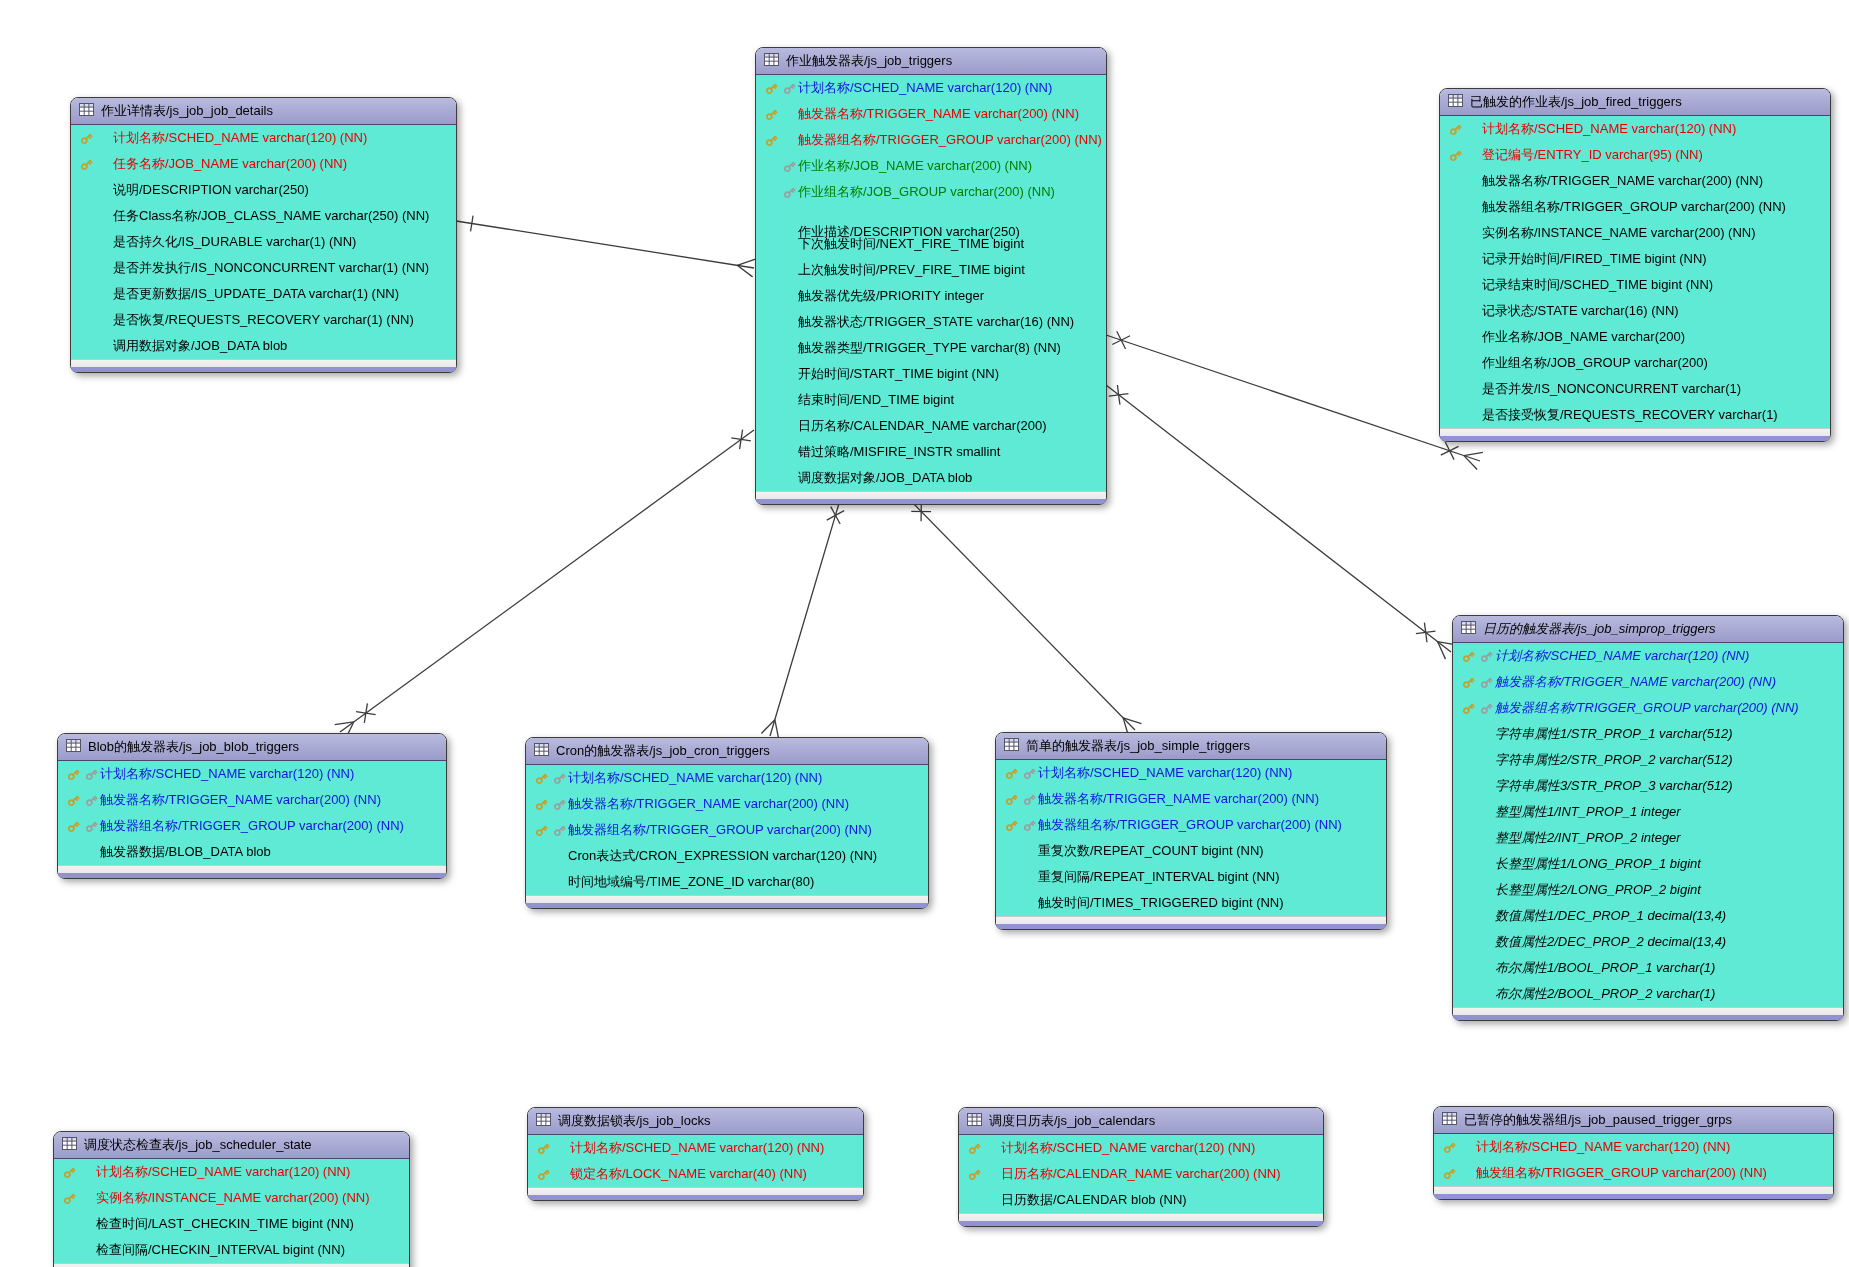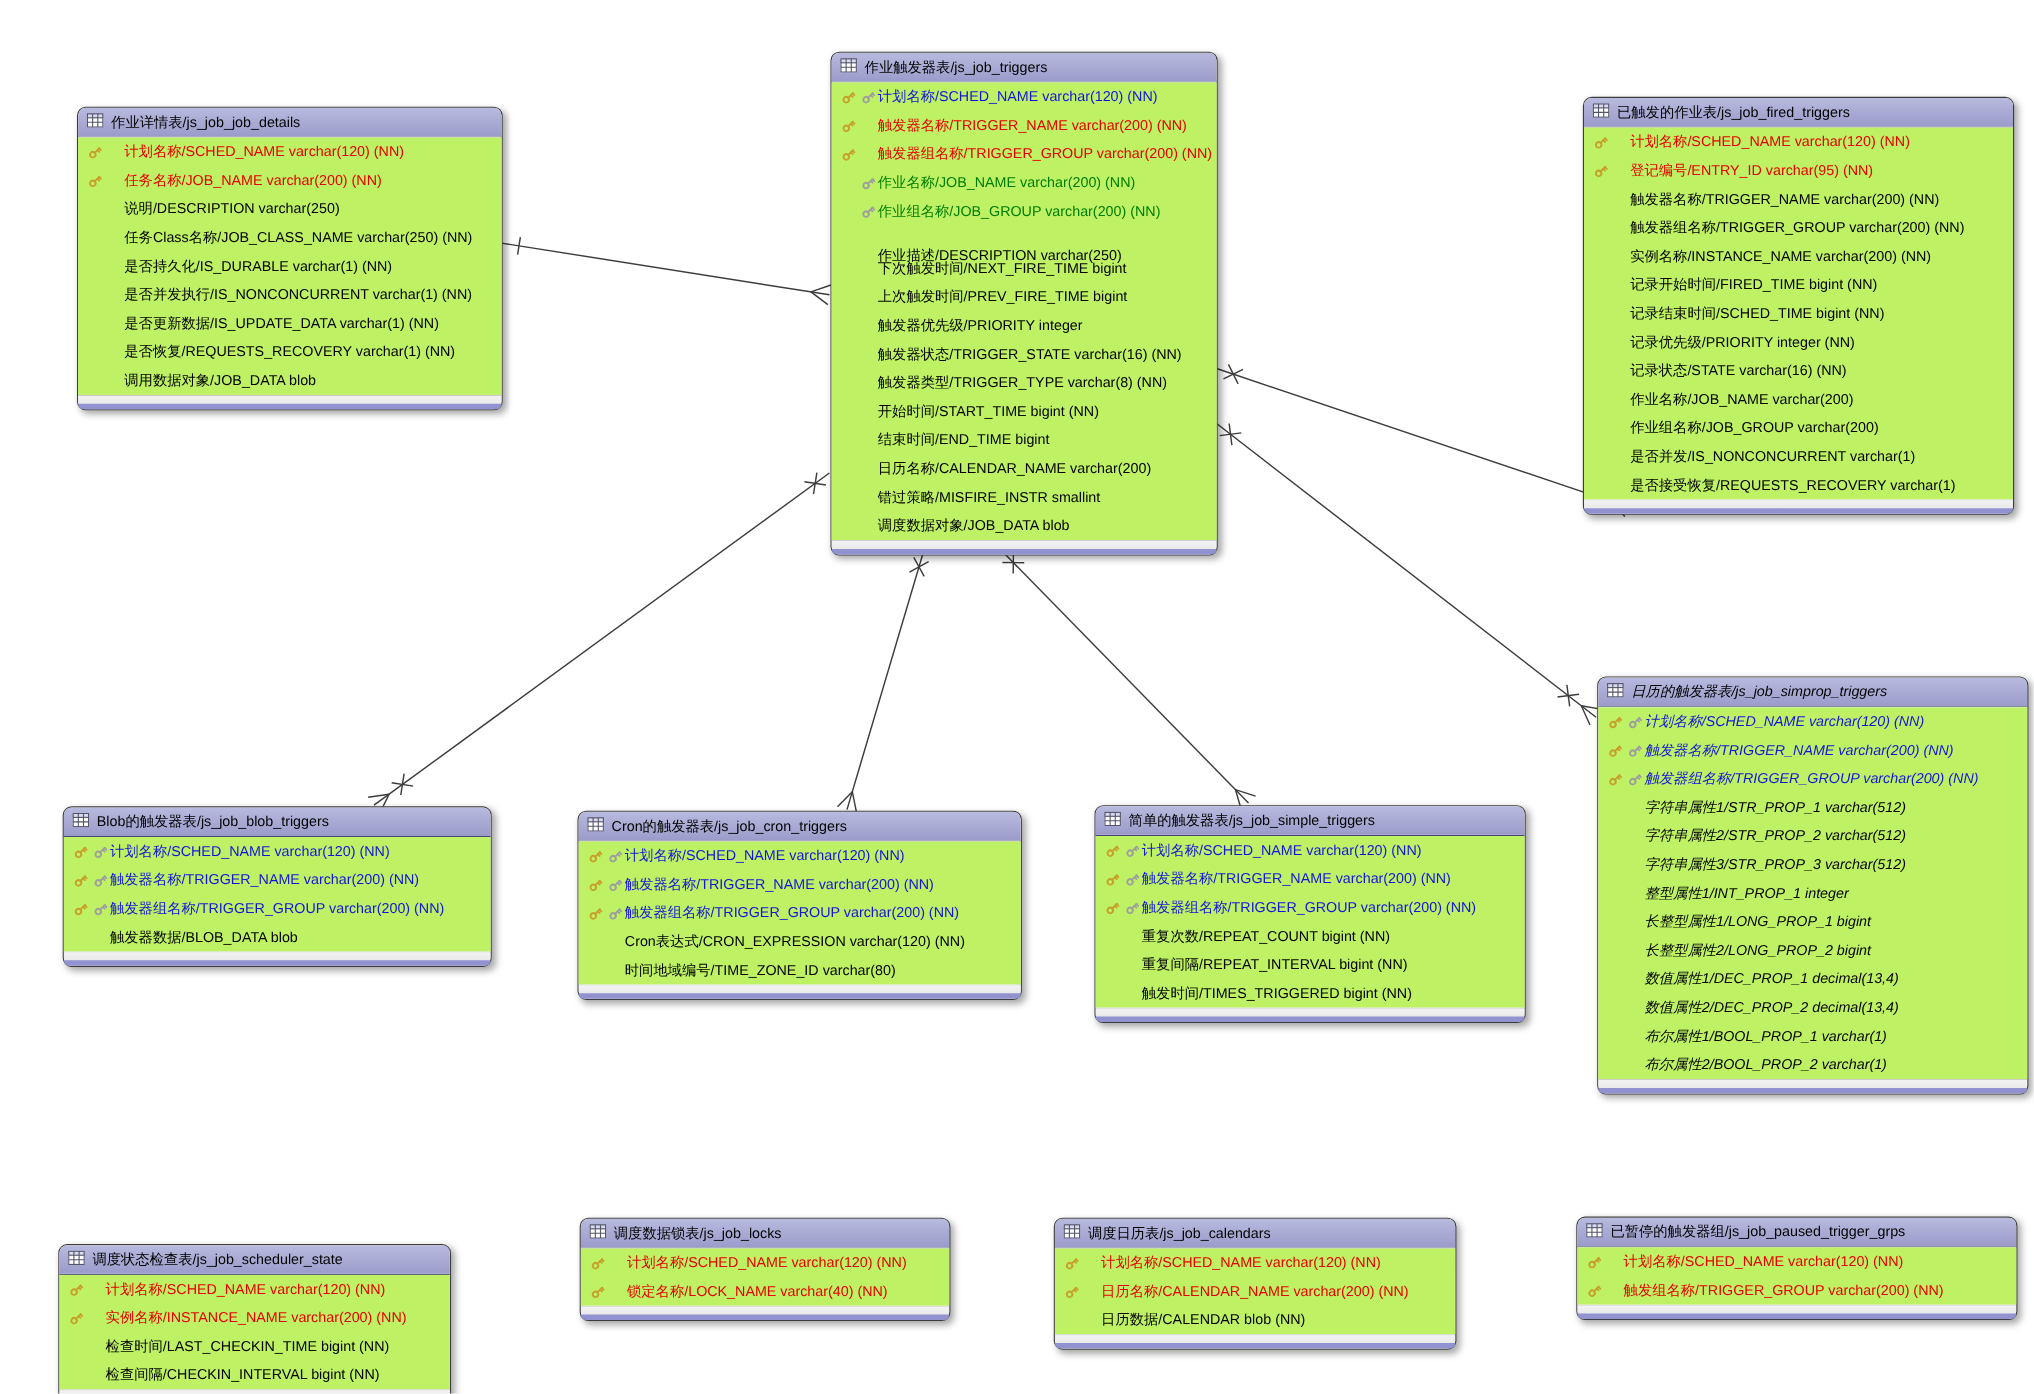--- a/index.html
+++ b/index.html
@@ -5,21 +5,21 @@
   html,body{margin:0;padding:0;background:#ffffff;}
   body{font-family:"Liberation Sans","DejaVu Sans",sans-serif;}
   #canvas{position:relative;width:1849px;height:1267px;background:#ffffff;overflow:hidden;}
   #connector-svg{position:absolute;left:0;top:0;z-index:0;}
   .table{position:absolute;z-index:1;border:1.4px solid #3c3c3c;border-radius:8px;background:#ffffff;
          box-shadow:3px 3px 7px rgba(0,0,0,0.35);font-size:13px;}
   .table-header{height:26px;display:flex;align-items:center;gap:7px;padding:0 8px;
          background:linear-gradient(#b9badf,#9a9bc9);border-bottom:1px solid #46466e;
          border-radius:7px 7px 0 0;}
   .table-title{color:#000;font-weight:500;white-space:nowrap;}
-  .table-body{background:#bef264;}
+  .table-body{background:#5eead4;}
   .field-row{height:26px;display:flex;align-items:center;padding-left:6px;}
   .kslot{flex:0 0 18px;width:18px;display:flex;justify-content:center;align-items:center;}
   .ftext{white-space:nowrap;padding-right:10px;}
   .table-footer{height:12px;background:linear-gradient(#f2f2f2,#e3e3e3);border-top:1px solid #c9c9c9;
          border-radius:0 0 7px 7px;position:relative;}
   .table-footer::after{content:"";position:absolute;left:0;right:0;bottom:0;height:5px;
          background:#9192cf;border-radius:0 0 6px 6px;}
 </style>
 </head>
 <body>
@@ -363,25 +363,20 @@
             <span class="ftext" style="color: rgb(0, 0, 0);">记录开始时间/FIRED_TIME bigint (NN)</span>
           </div>
           <div class="field-row">
             <span class="kslot"></span>
             <span class="kslot"></span>
             <span class="ftext" style="color: rgb(0, 0, 0);">记录结束时间/SCHED_TIME bigint (NN)</span>
           </div>
           <div class="field-row">
             <span class="kslot"></span>
             <span class="kslot"></span>
-            <span class="ftext" style="color: rgb(0, 0, 0);">记录优先级/PRIORITY integer (NN)</span>
-          </div>
-          <div class="field-row">
-            <span class="kslot"></span>
-            <span class="kslot"></span>
             <span class="ftext" style="color: rgb(0, 0, 0);">记录状态/STATE varchar(16) (NN)</span>
           </div>
           <div class="field-row">
             <span class="kslot"></span>
             <span class="kslot"></span>
             <span class="ftext" style="color: rgb(0, 0, 0);">作业名称/JOB_NAME varchar(200)</span>
           </div>
           <div class="field-row">
             <span class="kslot"></span>
             <span class="kslot"></span>
@@ -779,20 +774,25 @@
             <span class="ftext" style="color: rgb(0, 0, 0);">字符串属性3/STR_PROP_3 varchar(512)</span>
           </div>
           <div class="field-row">
             <span class="kslot"></span>
             <span class="kslot"></span>
             <span class="ftext" style="color: rgb(0, 0, 0);">整型属性1/INT_PROP_1 integer</span>
           </div>
           <div class="field-row">
             <span class="kslot"></span>
             <span class="kslot"></span>
+            <span class="ftext" style="color: rgb(0, 0, 0);">整型属性2/INT_PROP_2 integer</span>
+          </div>
+          <div class="field-row">
+            <span class="kslot"></span>
+            <span class="kslot"></span>
             <span class="ftext" style="color: rgb(0, 0, 0);">长整型属性1/LONG_PROP_1 bigint</span>
           </div>
           <div class="field-row">
             <span class="kslot"></span>
             <span class="kslot"></span>
             <span class="ftext" style="color: rgb(0, 0, 0);">长整型属性2/LONG_PROP_2 bigint</span>
           </div>
           <div class="field-row">
             <span class="kslot"></span>
             <span class="kslot"></span>

